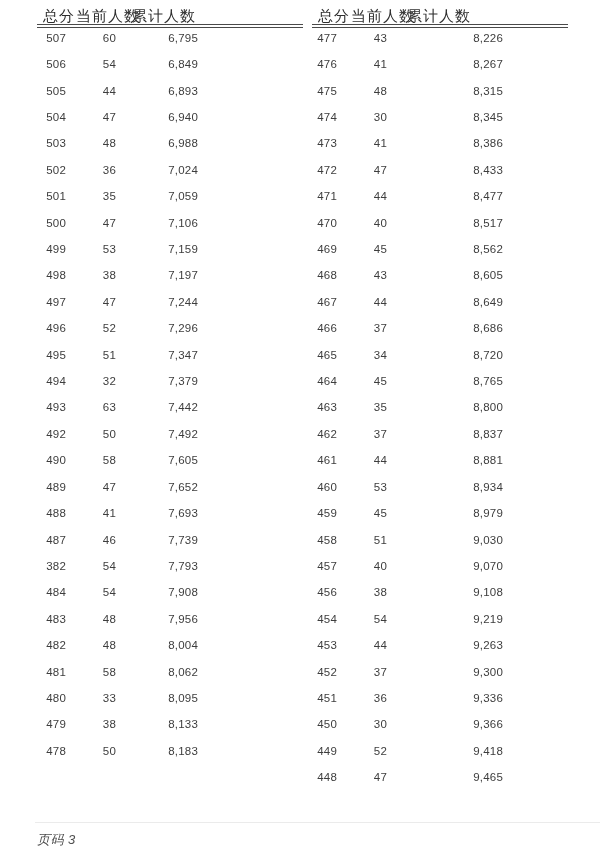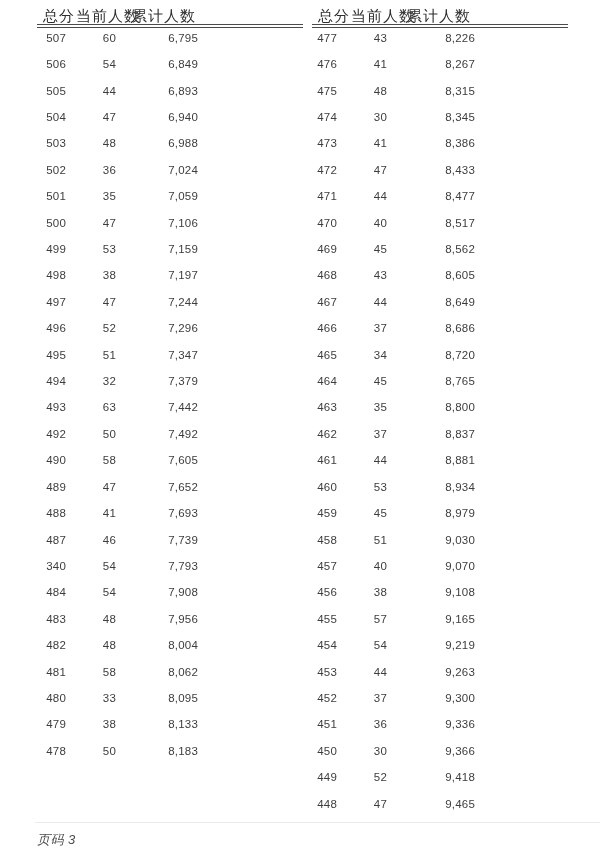--- a/index.html
+++ b/index.html
@@ -67,21 +67,21 @@
   }
   .tcell {
     display: block;
     text-align: right;
   }
   #table-left  .c0 { width: 29px; }
   #table-left  .c1 { width: 50px; }
   #table-left  .c2 { width: 82px; }
   #table-right .c0 { width: 25px; }
   #table-right .c1 { width: 50px; }
-  #table-right .c2 { width: 88px; }
+  #table-right .c2 { width: 88px; margin-left: 28px; }
 
   .faint-bottom-rule {
     position: absolute;
     top: 822px;
     left: 35px;
     right: 0;
     height: 1px;
     background: #ebebeb;
   }
   .page-footer {
@@ -201,21 +201,21 @@
           <span class="tcell c0">488</span>
           <span class="tcell c1">41</span>
           <span class="tcell c2">7,693</span>
         </div>
         <div class="trow">
           <span class="tcell c0">487</span>
           <span class="tcell c1">46</span>
           <span class="tcell c2">7,739</span>
         </div>
         <div class="trow">
-          <span class="tcell c0">340</span>
+          <span class="tcell c0">382</span>
           <span class="tcell c1">54</span>
           <span class="tcell c2">7,793</span>
         </div>
         <div class="trow">
           <span class="tcell c0">484</span>
           <span class="tcell c1">54</span>
           <span class="tcell c2">7,908</span>
         </div>
         <div class="trow">
           <span class="tcell c0">483</span>
@@ -362,25 +362,20 @@
           <span class="tcell c0">457</span>
           <span class="tcell c1">40</span>
           <span class="tcell c2">9,070</span>
         </div>
         <div class="trow">
           <span class="tcell c0">456</span>
           <span class="tcell c1">38</span>
           <span class="tcell c2">9,108</span>
         </div>
         <div class="trow">
-          <span class="tcell c0">455</span>
-          <span class="tcell c1">57</span>
-          <span class="tcell c2">9,165</span>
-        </div>
-        <div class="trow">
           <span class="tcell c0">454</span>
           <span class="tcell c1">54</span>
           <span class="tcell c2">9,219</span>
         </div>
         <div class="trow">
           <span class="tcell c0">453</span>
           <span class="tcell c1">44</span>
           <span class="tcell c2">9,263</span>
         </div>
         <div class="trow">

